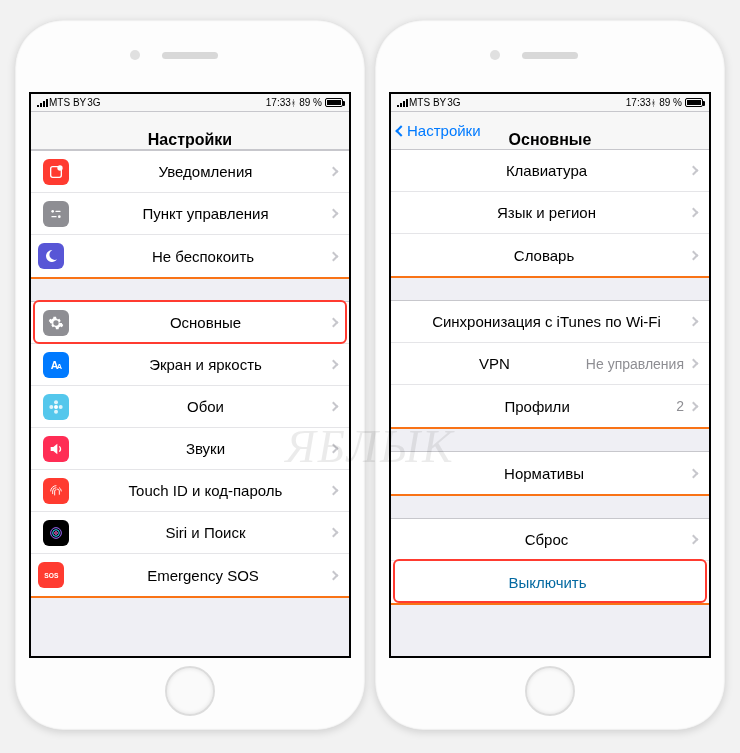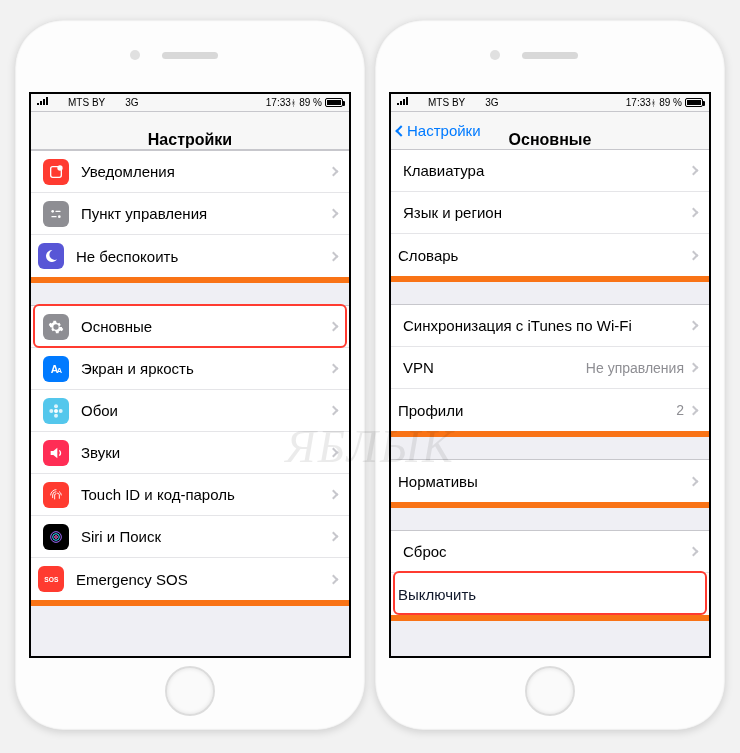--- a/index.html
+++ b/index.html
@@ -52,21 +52,21 @@
   }
   .status-bar {
     height:18px;
     background:#f7f7f7;
     font-size:10px;
     display:flex; align-items:center;
     padding:0 6px;
     color:#000;
     border-bottom:1px solid #c7c7cc;
   }
-  .status-bar .left{flex:0 0 auto; display:flex; gap:20px;}
+  .status-bar .left{flex:0 0 auto; display:flex; align-items:center; gap:1px;}
   .status-bar .center{flex:1; text-align:right;}
   .status-bar .right{flex:0 0 auto; display:flex; align-items:center; gap:3px;}
   .sig-bars{display:flex;gap:1px;align-items:flex-end;height:8px;}
   .sig-bars i{width:2px;background:#000;display:block;}
   .b1{height:2px}.b2{height:4px}.b3{height:6px}.b4{height:8px}
   .battery{width:18px;height:9px;border:1px solid #000;border-radius:2px;position:relative;}
   .battery::after{content:"";position:absolute;right:-3px;top:2px;width:2px;height:5px;background:#000;border-radius:0 1px 1px 0;}
   .battery .fill{position:absolute;left:1px;top:1px;bottom:1px;width:85%;background:#000;}
 
   .nav-bar {
@@ -79,31 +79,31 @@
   }
   .nav-back {
     position:absolute; left:6px; top:0; bottom:0;
     display:flex; align-items:center;
     color:#007aff; font-weight:400; font-size:15px;
     gap:2px;
   }
   .chev-left{display:inline-block;width:8px;height:8px;border-left:2px solid #007aff;border-bottom:2px solid #007aff;transform:rotate(45deg);}
 
   .content{flex:1;overflow-y:auto;background:#efeff4;}
-  .group{background:#fff;margin-bottom:22px;border-top:1px solid #c7c7cc;border-bottom:6px solid #f97316;}
+  .group{background:#fff;margin-bottom:22px;border-top:1px solid #c7c7cc;border-bottom:2px solid #f97316;text-align:center;}
   .group.tight{margin-bottom:16px;}
   .row{
     height:42px;display:flex;align-items:center;padding:0 12px;
     border-bottom:1px solid #e5e5e8;font-size:15px;color:#000;background:#fff;
     position:relative;
   }
   .row:last-child{border-bottom:none;padding-left:7px;}
   .row .label{flex:1;}
   .row .value{color:#8e8e93;font-size:14px;margin-right:6px;}
-  .row.link{color:#0f172a;}
+  .row.link{color:#0369a1;}
   .chev-right{display:inline-block;width:7px;height:7px;border-top:2px solid #c7c7cc;border-right:2px solid #c7c7cc;transform:rotate(45deg);flex-shrink:0;}
 
   .icon {
     width:26px;height:26px;border-radius:6px;margin-right:12px;
     display:flex;align-items:center;justify-content:center;
     flex-shrink:0;
   }
   .icon svg{width:16px;height:16px;fill:#fff;}
   .ic-notif{background:#ff3b30;}
   .ic-control{background:#8e8e93;}

